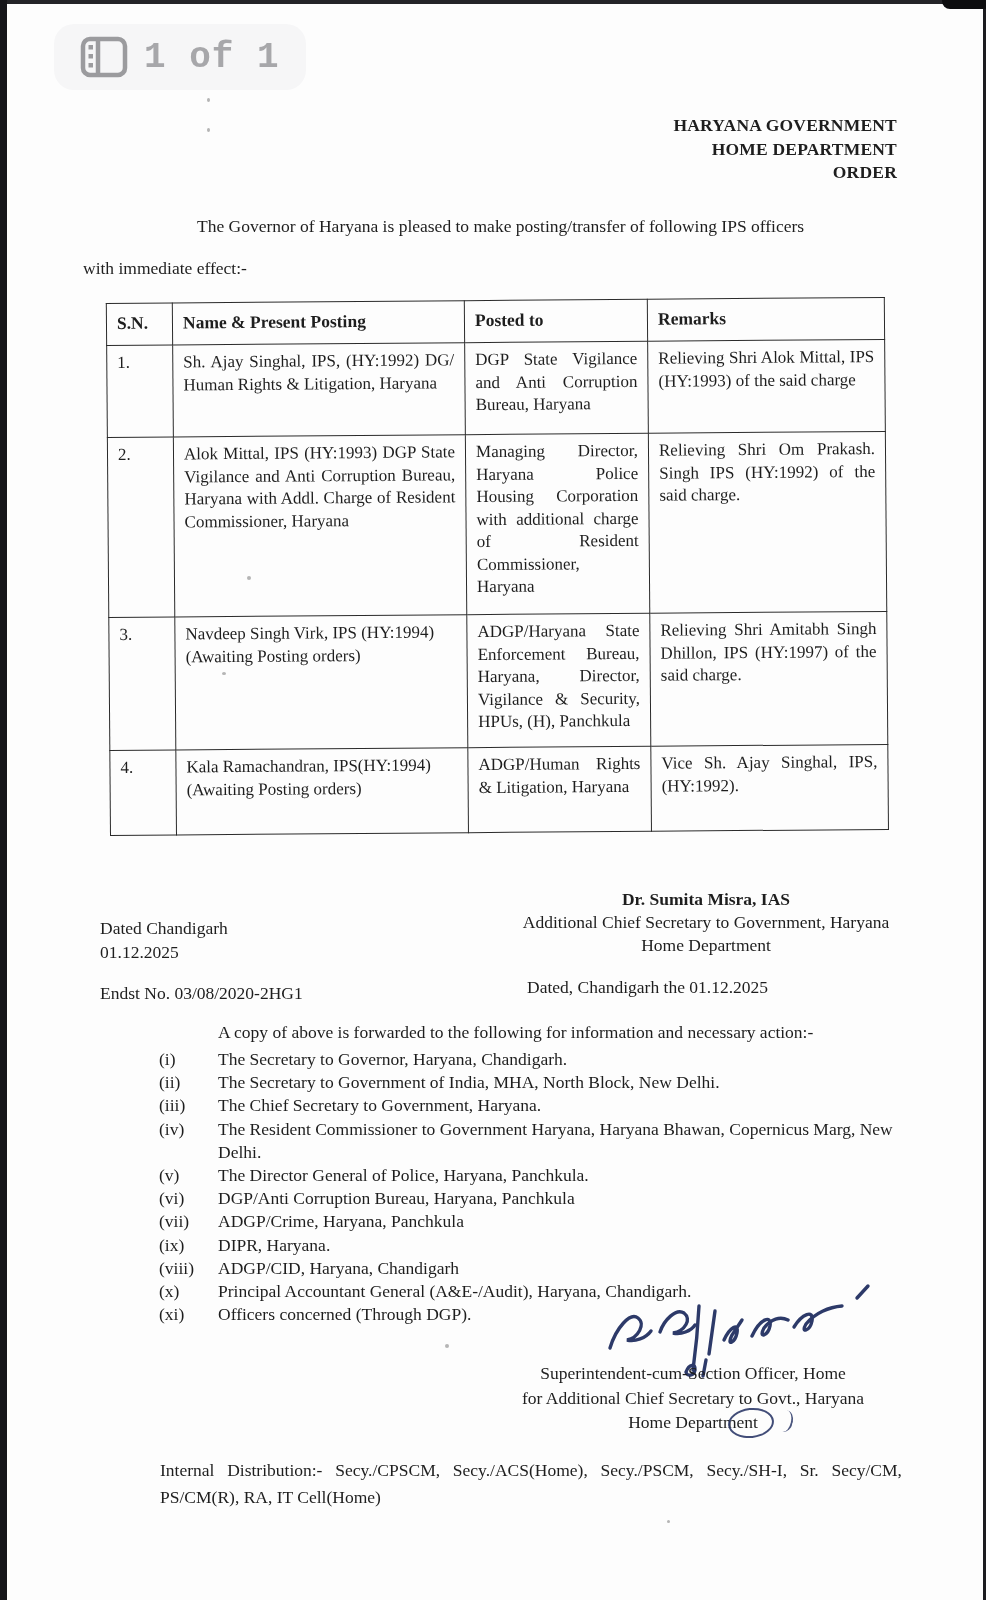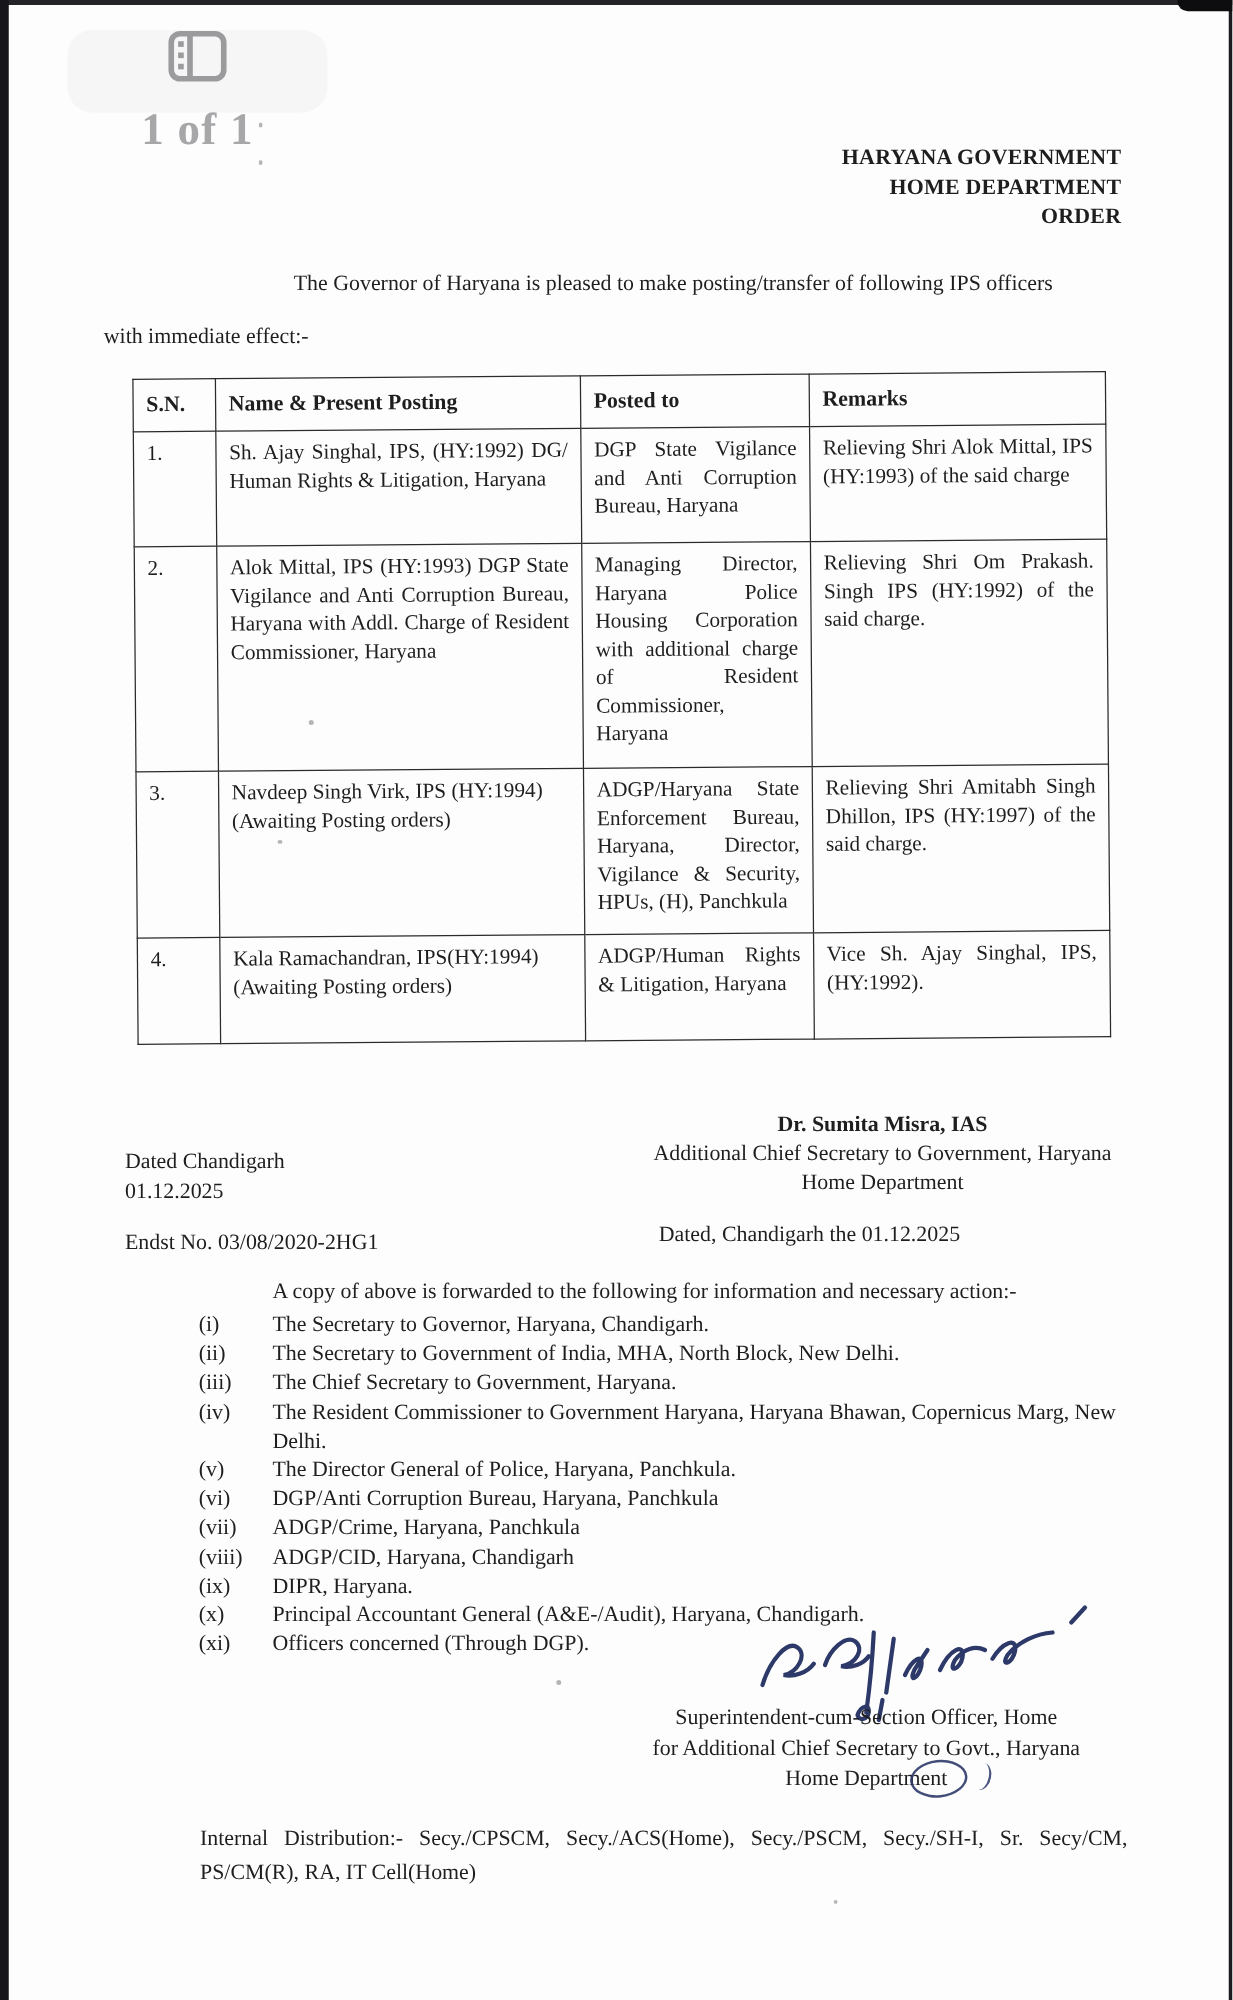--- a/index.html
+++ b/index.html
@@ -11,31 +11,30 @@
   .edge-left{position:absolute;left:0;top:0;width:7px;height:1600px;background:#16161a;}
   .edge-top{position:absolute;left:0;top:0;width:986px;height:4px;background:#242428;}
   .edge-right{position:absolute;right:0;top:0;width:3px;height:1600px;background:#1c1c20;}
   .edge-blob{position:absolute;right:0;top:0;width:44px;height:9px;background:#0d0d0f;border-radius:0 0 0 8px;}
 
   
   .pill{
     position:absolute;left:54px;top:24px;height:66px;min-width:208px;
     background:#f6f6f7;border-radius:20px;display:flex;align-items:center;
     gap:16px;padding:0 26px;box-sizing:border-box;
-    font-family:Liberation Serif, serif;
-    flex-direction:column;
+    font-family:Liberation Mono, monospace;
   }
   .pill .txt{font-size:36px;font-weight:600;color:#a7a7aa;letter-spacing:1px;}
   .pill svg{display:block;}
 
   
   .doc{position:absolute;left:7px;top:0;width:976px;height:1600px;font-size:17.5px;}
   .title-block{position:absolute;left:80px;top:114px;width:810px;text-align:right;
     font-weight:bold;font-size:17.5px;line-height:23.5px;letter-spacing:.2px;}
-  .intro1{position:absolute;left:190px;top:216px;width:706px;margin-left:38px;}
+  .intro1{position:absolute;left:190px;top:216px;width:706px;}
   .intro2{position:absolute;left:76px;top:258px;text-align:right;}
 
   table.order{
     position:absolute;left:103px;top:303px;border-collapse:collapse;
     transform:rotate(-0.45deg);transform-origin:left bottom;
     font-size:17px;table-layout:fixed;width:778px;
   }
   table.order th,table.order td{
     border:1.6px solid #2b2b2b;vertical-align:top;padding:6px 10px 4px 10px;
     line-height:22.5px;
@@ -183,26 +182,26 @@
       </div>
     <div class="rcpt">
         <span class="rn">(vi)</span>
         <span class="rt">DGP/Anti Corruption Bureau, Haryana, Panchkula</span>
       </div>
     <div class="rcpt">
         <span class="rn">(vii)</span>
         <span class="rt">ADGP/Crime, Haryana, Panchkula</span>
       </div>
     <div class="rcpt">
+        <span class="rn">(ix)</span>
+        <span class="rt">DIPR, Haryana.</span>
+      </div>
+    <div class="rcpt">
         <span class="rn">(viii)</span>
         <span class="rt">ADGP/CID, Haryana, Chandigarh</span>
-      </div>
-    <div class="rcpt">
-        <span class="rn">(ix)</span>
-        <span class="rt">DIPR, Haryana.</span>
       </div>
     <div class="rcpt">
         <span class="rn">(x)</span>
         <span class="rt">Principal Accountant General (A&amp;E-/Audit), Haryana, Chandigarh.</span>
       </div>
     <div class="rcpt">
         <span class="rn">(xi)</span>
         <span class="rt">Officers concerned (Through DGP).</span>
       </div>
   </div>

